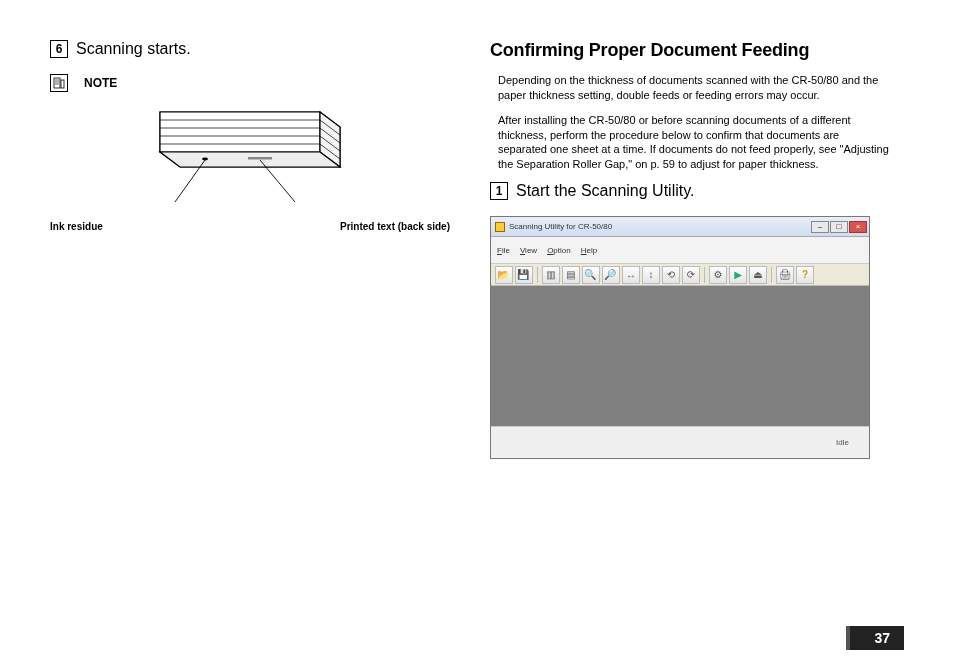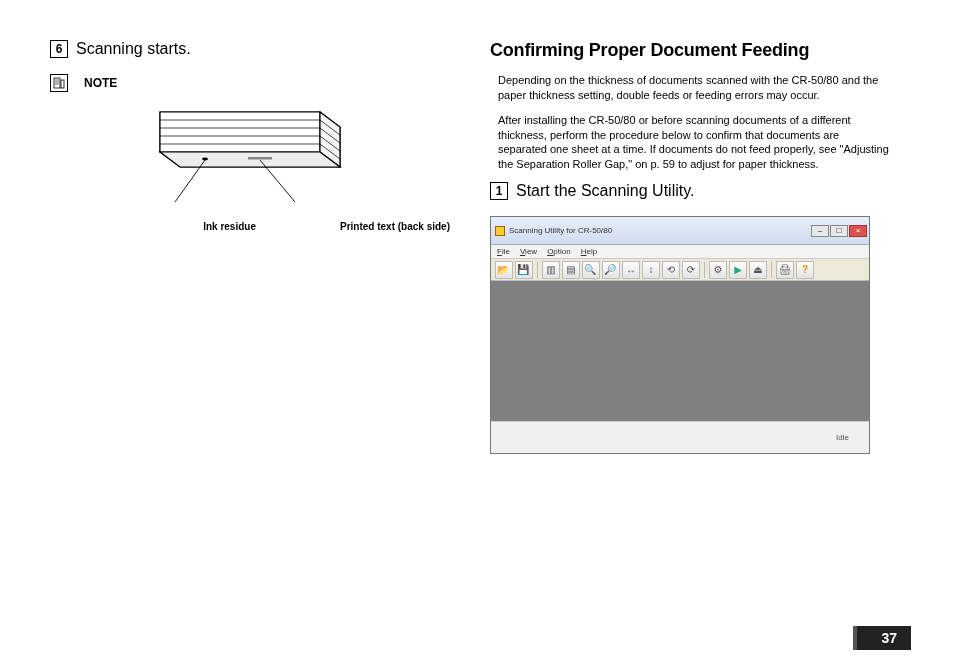--- a/index.html
+++ b/index.html
@@ -28,54 +28,54 @@
   }
   .step-text { font-size: 16px; }
   .note-header { display: flex; align-items: center; gap: 16px; font-weight: bold; font-size: 12px; margin-bottom: 4px; }
   .note-icon {
     border: 1px solid #000; width: 18px; height: 18px;
     display: inline-flex; align-items: center; justify-content: center;
     font-size: 10px;
   }
   .note-text { font-size: 10.5px; line-height: 1.35; margin-bottom: 14px; }
   .diagram { text-align: center; margin: 10px 0 6px; }
-  .callouts { display: flex; justify-content: flex-end; gap: 84px; margin-top: -4px; }
+  .callouts { display: flex; justify-content: space-between; gap: 36px; margin-top: -4px; }
   .callout { font-size: 10px; font-weight: bold; }
   .heading {
     font-family: Arial, Helvetica, sans-serif;
     font-size: 18px;
     font-weight: 900;
     font-stretch: condensed;
     letter-spacing: -0.2px;
     margin-bottom: 12px;
   }
   .para { font-size: 11px; line-height: 1.35; margin-bottom: 10px; margin-left: 8px; }
   .screenshot-wrap { margin-top: 8px; }
   .app-window {
     border: 1px solid #777;
     width: 380px;
     background: #f0f0f0;
     font-size: 8px;
   }
   .title-bar {
-    height: 28px;
+    height: 20px;
     background: linear-gradient(#e8eefb, #d0dcf0);
     border-bottom: 1px solid #aaa;
     display: flex; align-items: center; justify-content: space-between;
     padding: 0 2px 0 4px;
   }
   .title-caption { display: flex; align-items: center; gap: 4px; color: #333; font-size: 8px; }
   .title-ico {
     width: 10px; height: 10px; background: #ffcc33; border: 1px solid #996600;
   }
   .wbtns { display: flex; gap: 1px; }
   .wbtn { width: 18px; height: 12px; border: 1px solid #888; background: #e9e9e9; display: inline-flex; align-items: center; justify-content: center; font-size: 8px; }
   .wbtn.close { background: #d9534f; border-color: #b03030; color: #fff; }
   .menu-bar {
-    height: 14px; background: #f3f3f3; border-bottom: 1px solid #ccc;
+    height: 27px; background: #f3f3f3; border-bottom: 1px solid #ccc;
     display: flex; gap: 10px; padding: 0 6px; align-items: center; color: #333;
   }
   .menu-item u { text-decoration: underline; }
   .toolbar {
     height: 22px; background: #ece9d8; border-bottom: 1px solid #bbb;
     display: flex; align-items: center; gap: 2px; padding: 0 4px;
   }
   .tbtn {
     width: 18px; height: 18px; border: 1px solid #bbb;
     background: linear-gradient(#fdfdfd, #e4e4e4);
@@ -87,21 +87,21 @@
     height: 140px;
     background: #808080;
     border: 1px solid #888 inset;
     border-top: none;
   }
   .status-bar {
     height: 32px; background: #f0f0f0; border-top: 1px solid #ccc;
     display: flex; justify-content: flex-end; align-items: center; padding: 0 20px; color: #555;
   }
   .page-num-badge {
-    position: absolute; bottom: 22px; right: 43px;
+    position: absolute; bottom: 22px; right: 50px;
     background: #222; color: #fff;
     padding: 4px 14px 4px 24px;
     font-size: 14px; font-weight: bold;
     border-left: 4px solid #555;
   }
 </style>
 </head>
 <body>
 
 <div class="columns">

